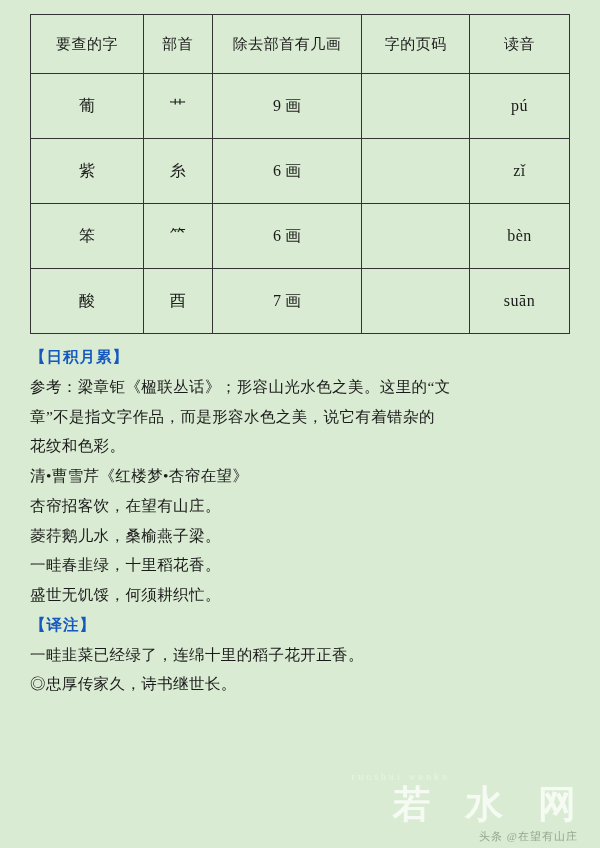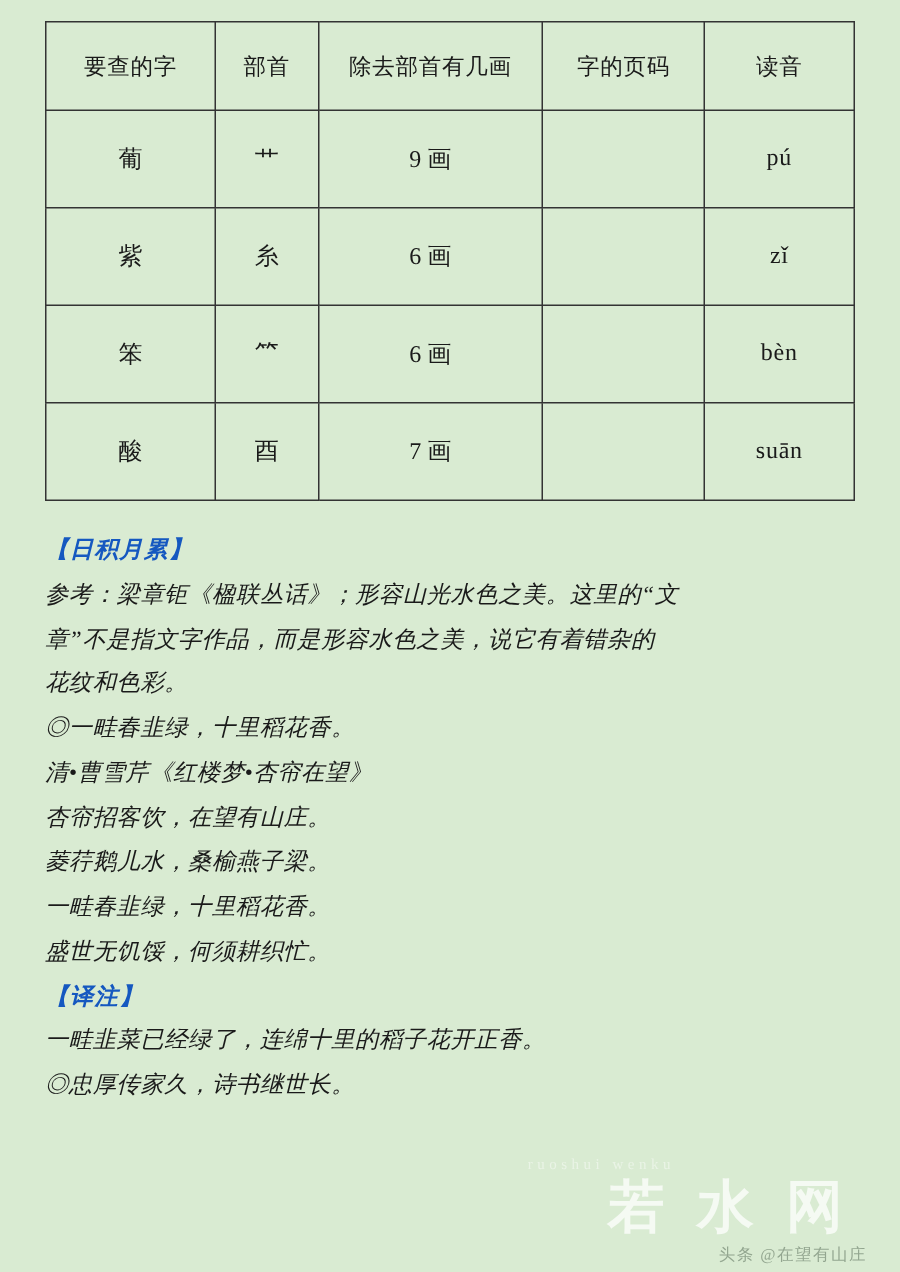--- a/index.html
+++ b/index.html
@@ -54,43 +54,42 @@
   .col-d { width: 20%; }
   .col-e { width: 18.5%; }
   .pinyin {
     font-family: "DejaVu Sans", sans-serif;
     font-size: 15px;
     letter-spacing: 0.5px;
   }
 
   
   .content {
-    margin-top: 18px;
+    margin-top: 8px;
     font-size: 15.5px;
     line-height: 1.92;
     letter-spacing: 0.4px;
-    font-style: italic;
   }
   .section-head {
     color: #1558c0;
     font-weight: bold;
     letter-spacing: 1px;
     margin-top: 2px;
   }
   .line {
     margin: 0;
     white-space: pre-wrap;
   }
 
   
   .wm-main {
     position: absolute;
-    right: 32px;
+    right: 18px;
     bottom: 18px;
-    font-family: Liberation Serif, serif;
+    font-family: Liberation Mono, monospace;
     font-size: 38px;
     color: rgba(255,255,255,0.72);
     letter-spacing: 6px;
     font-weight: bold;
     pointer-events: none;
     user-select: none;
   }
   .wm-sub {
     position: absolute;
     right: 22px;
@@ -157,21 +156,20 @@
         <td class="pinyin">suān</td>
       </tr>
     </tbody>
   </table>
 
   <div class="content">
     <p class="line section-head">【日积月累】</p>
     <p class="line">参考：梁章钜《楹联丛话》；形容山光水色之美。这里的“文</p>
     <p class="line">章”不是指文字作品，而是形容水色之美，说它有着错杂的</p>
     <p class="line">花纹和色彩。</p>
-    <p class="line">◎一畦春韭绿，十里稻花香。</p>
     <p class="line">清•曹雪芹《红楼梦•杏帘在望》</p>
     <p class="line">杏帘招客饮，在望有山庄。</p>
     <p class="line">菱荇鹅儿水，桑榆燕子梁。</p>
     <p class="line">一畦春韭绿，十里稻花香。</p>
     <p class="line">盛世无饥馁，何须耕织忙。</p>
     <p class="line section-head">【译注】</p>
     <p class="line">一畦韭菜已经绿了，连绵十里的稻子花开正香。</p>
     <p class="line">◎忠厚传家久，诗书继世长。</p>
   </div>
 

